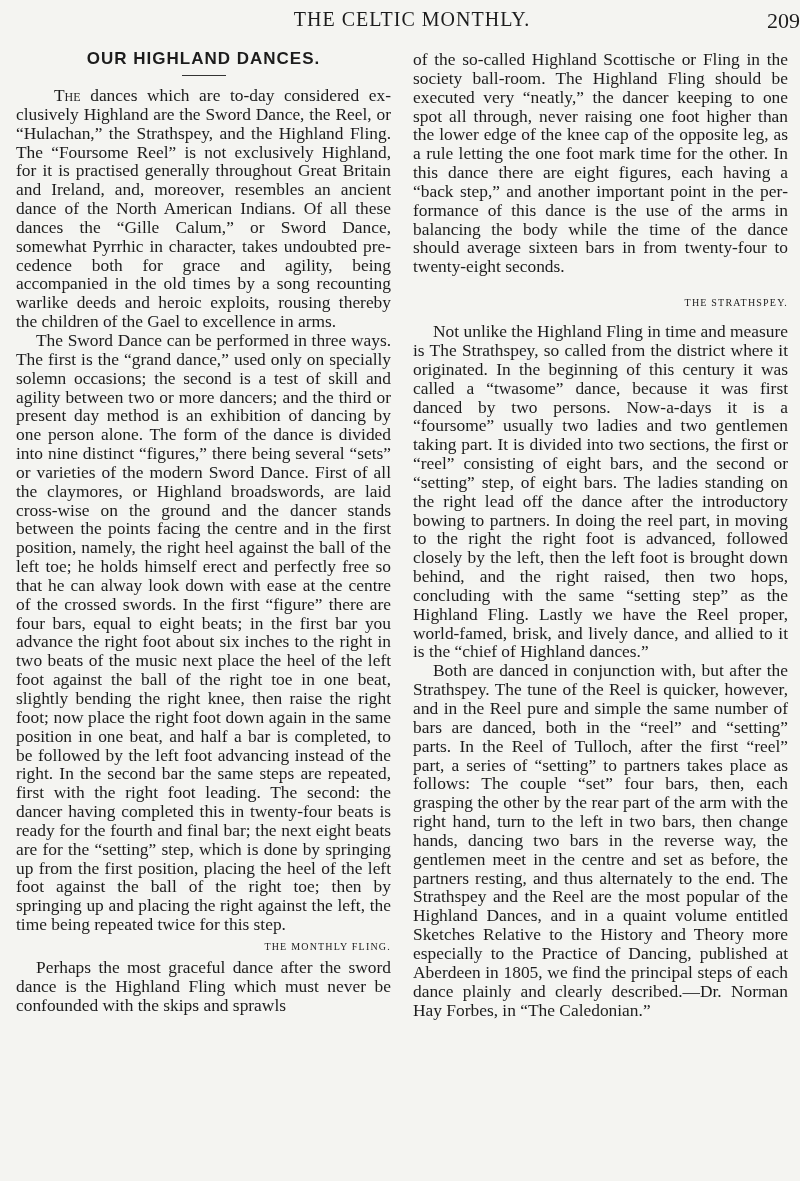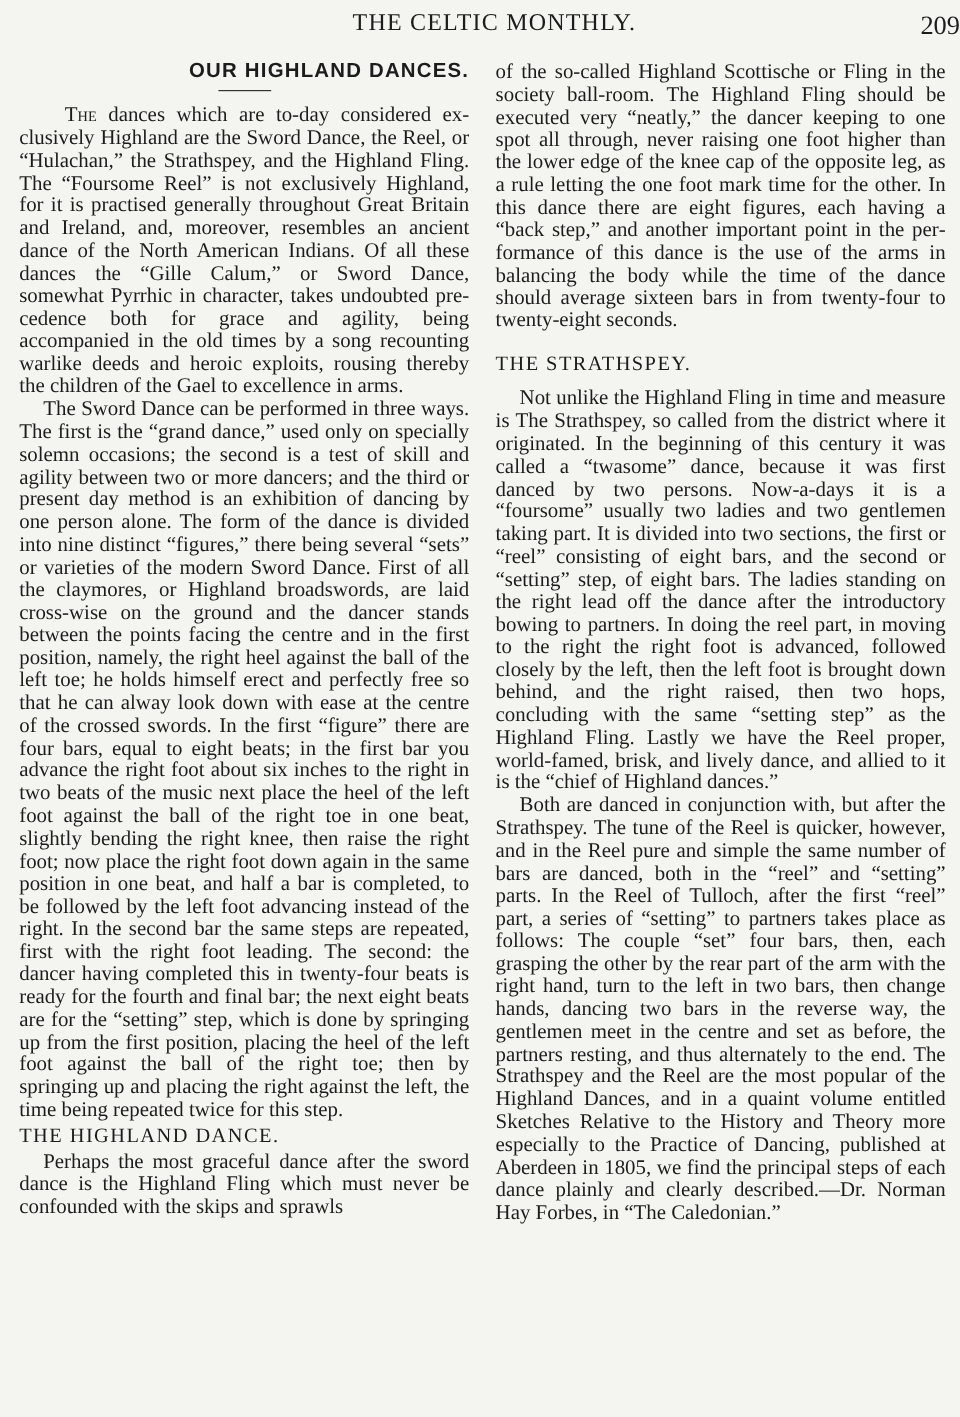--- a/index.html
+++ b/index.html
@@ -24,52 +24,52 @@
   .col {
     position: absolute; top: 48px;
     font-family: "Liberation Serif", serif;
     font-size: 17.4px; line-height: 18.85px;
     text-align: justify; hyphens: manual;
   }
   .col-left { left: 16px; width: 375px; }
   .col-right { left: 413px; width: 375px; top: 50px; }
   .article-title {
     font-family: "Liberation Sans", sans-serif; font-weight: bold;
-    font-size: 17px; letter-spacing: 1px; text-align: right;
+    font-size: 17px; letter-spacing: 1px; text-align: center;
     margin: 1px 0 6px 0; line-height: 20px;
   }
   .title-rule {
     width: 44px; height: 0; border-top: 1px solid #333; margin: 0 auto 10px auto;
   }
   p { margin: 0; }
   .indent { text-indent: 20px; }
   .smallcap { font-variant: small-caps; margin-left: 38px; }
   .section-head {
-    text-align: left; font-size: 17px; letter-spacing: 1.2px;
+    text-align: right; font-size: 10px; letter-spacing: 1.2px;
     line-height: 18px; margin: 2px 0 2px 0; text-indent: 0; font-family: Liberation Serif, serif;
   }
   .section-head.spaced { margin: 18px 0 10px 0; }
   .section-head.spaced2 { margin: 16px 0 12px 0; }
 </style>
 </head>
 <body>
 
 <div class="running-head">
   <div class="running-title">THE CELTIC MONTHLY.</div>
   <div class="page-number">209</div>
 </div>
 
 <div class="col col-left">
   <div class="article-title">OUR HIGHLAND DANCES.</div>
   <div class="title-rule"></div>
   <p><span class="smallcap">The</span><span> dances which are to-day considered ex­clusively Highland are the Sword Dance, the Reel, or “Hulachan,” the Strathspey, and the Highland Fling.  The “Foursome Reel” is not exclusively Highland, for it is practised gener­ally throughout Great Britain and Ireland, and, moreover, resembles an ancient dance of the North American Indians.  Of all these dances the “Gille Calum,” or Sword Dance, somewhat Pyrrhic in character, takes undoubted pre­cedence both for grace and agility, being accompanied in the old times by a song re­counting warlike deeds and heroic exploits, rousing thereby the children of the Gael to excellence in arms.</span></p>
 
   <p class="indent">The Sword Dance can be performed in three ways.  The first is the “grand dance,” used only on specially solemn occasions; the second is a test of skill and agility between two or more dancers; and the third or present day method is an exhibition of dancing by one person alone.  The form of the dance is divided into nine distinct “figures,” there being several “sets” or varieties of the modern Sword Dance. First of all the claymores, or Highland broad­swords, are laid cross-wise on the ground and the dancer stands between the points facing the centre and in the first position, namely, the right heel against the ball of the left toe; he holds himself erect and perfectly free so that he can alway look down with ease at the centre of the crossed swords.  In the first “figure” there are four bars, equal to eight beats; in the first bar you advance the right foot about six inches to the right in two beats of the music next place the heel of the left foot against the ball of the right toe in one beat, slightly bending the right knee, then raise the right foot; now place the right foot down again in the same position in one beat, and half a bar is completed, to be followed by the left foot advancing instead of the right.  In the second bar the same steps are repeated, first with the right foot leading. The second: the dancer having completed this in twenty-four beats is ready for the fourth and final bar; the next eight beats are for the “setting” step, which is done by springing up from the first position, placing the heel of the left foot against the ball of the right toe; then by springing up and placing the right against the left, the time being repeated twice for this step.</p>
 
-  <div class="section-head" style="margin-top:4px">THE HIGHLAND DANCE.</div>
+  <div class="section-head" style="margin-top:4px">THE MONTHLY FLING.</div>
   <p class="indent">Perhaps the most graceful dance after the sword dance is the Highland Fling which must never be confounded with the skips and sprawls</p>
 </div>
 
 <div class="col col-right">
   <p>of the so-called Highland Scottische or Fling in the society ball-room.  The Highland Fling should be executed very “neatly,” the dancer keeping to one spot all through, never raising one foot higher than the lower edge of the knee cap of the opposite leg, as a rule letting the one foot mark time for the other.  In this dance there are eight figures, each having a “back step,” and another important point in the per­formance of this dance is the use of the arms in balancing the body while the time of the dance should average sixteen bars in from twenty-four to twenty-eight seconds.</p>
 
   <div class="section-head spaced">THE STRATHSPEY.</div>
   <p class="indent">Not unlike the Highland Fling in time and measure is The Strathspey, so called from the district where it originated.  In the beginning of this century it was called a “twasome” dance, because it was first danced by two persons.  Now-a-days it is a “foursome” usually two ladies and two gentlemen taking part.  It is divided into two sections, the first or “reel” consisting of eight bars, and the second or “setting” step, of eight bars.  The ladies standing on the right lead off the dance after the introductory bowing to partners.  In doing the reel part, in moving to the right the right foot is advanced, followed closely by the left, then the left foot is brought down behind, and the right raised, then two hops, concluding with the same “setting step” as the Highland Fling. Lastly we have the Reel proper, world-famed, brisk, and lively dance, and allied to it is the “chief of Highland dances.”</p>
 
   <p class="indent">Both are danced in conjunction with, but after the Strathspey.  The tune of the Reel is quicker, however, and in the Reel pure and simple the same number of bars are danced, both in the “reel” and “setting” parts.  In the Reel of Tulloch, after the first “reel” part, a series of “setting” to partners takes place as follows:  The couple “set” four bars, then, each grasping the other by the rear part of the arm with the right hand, turn to the left in two bars, then change hands, dancing two bars in the reverse way, the gentlemen meet in the centre and set as before, the partners resting, and thus alternately to the end.  The Strath­spey and the Reel are the most popular of the Highland Dances, and in a quaint volume entitled Sketches Relative to the History and Theory more especially to the Practice of Dancing, published at Aberdeen in 1805, we find the principal steps of each dance plainly and clearly described.—Dr. Norman Hay Forbes, in “The Caledonian.”</p>

